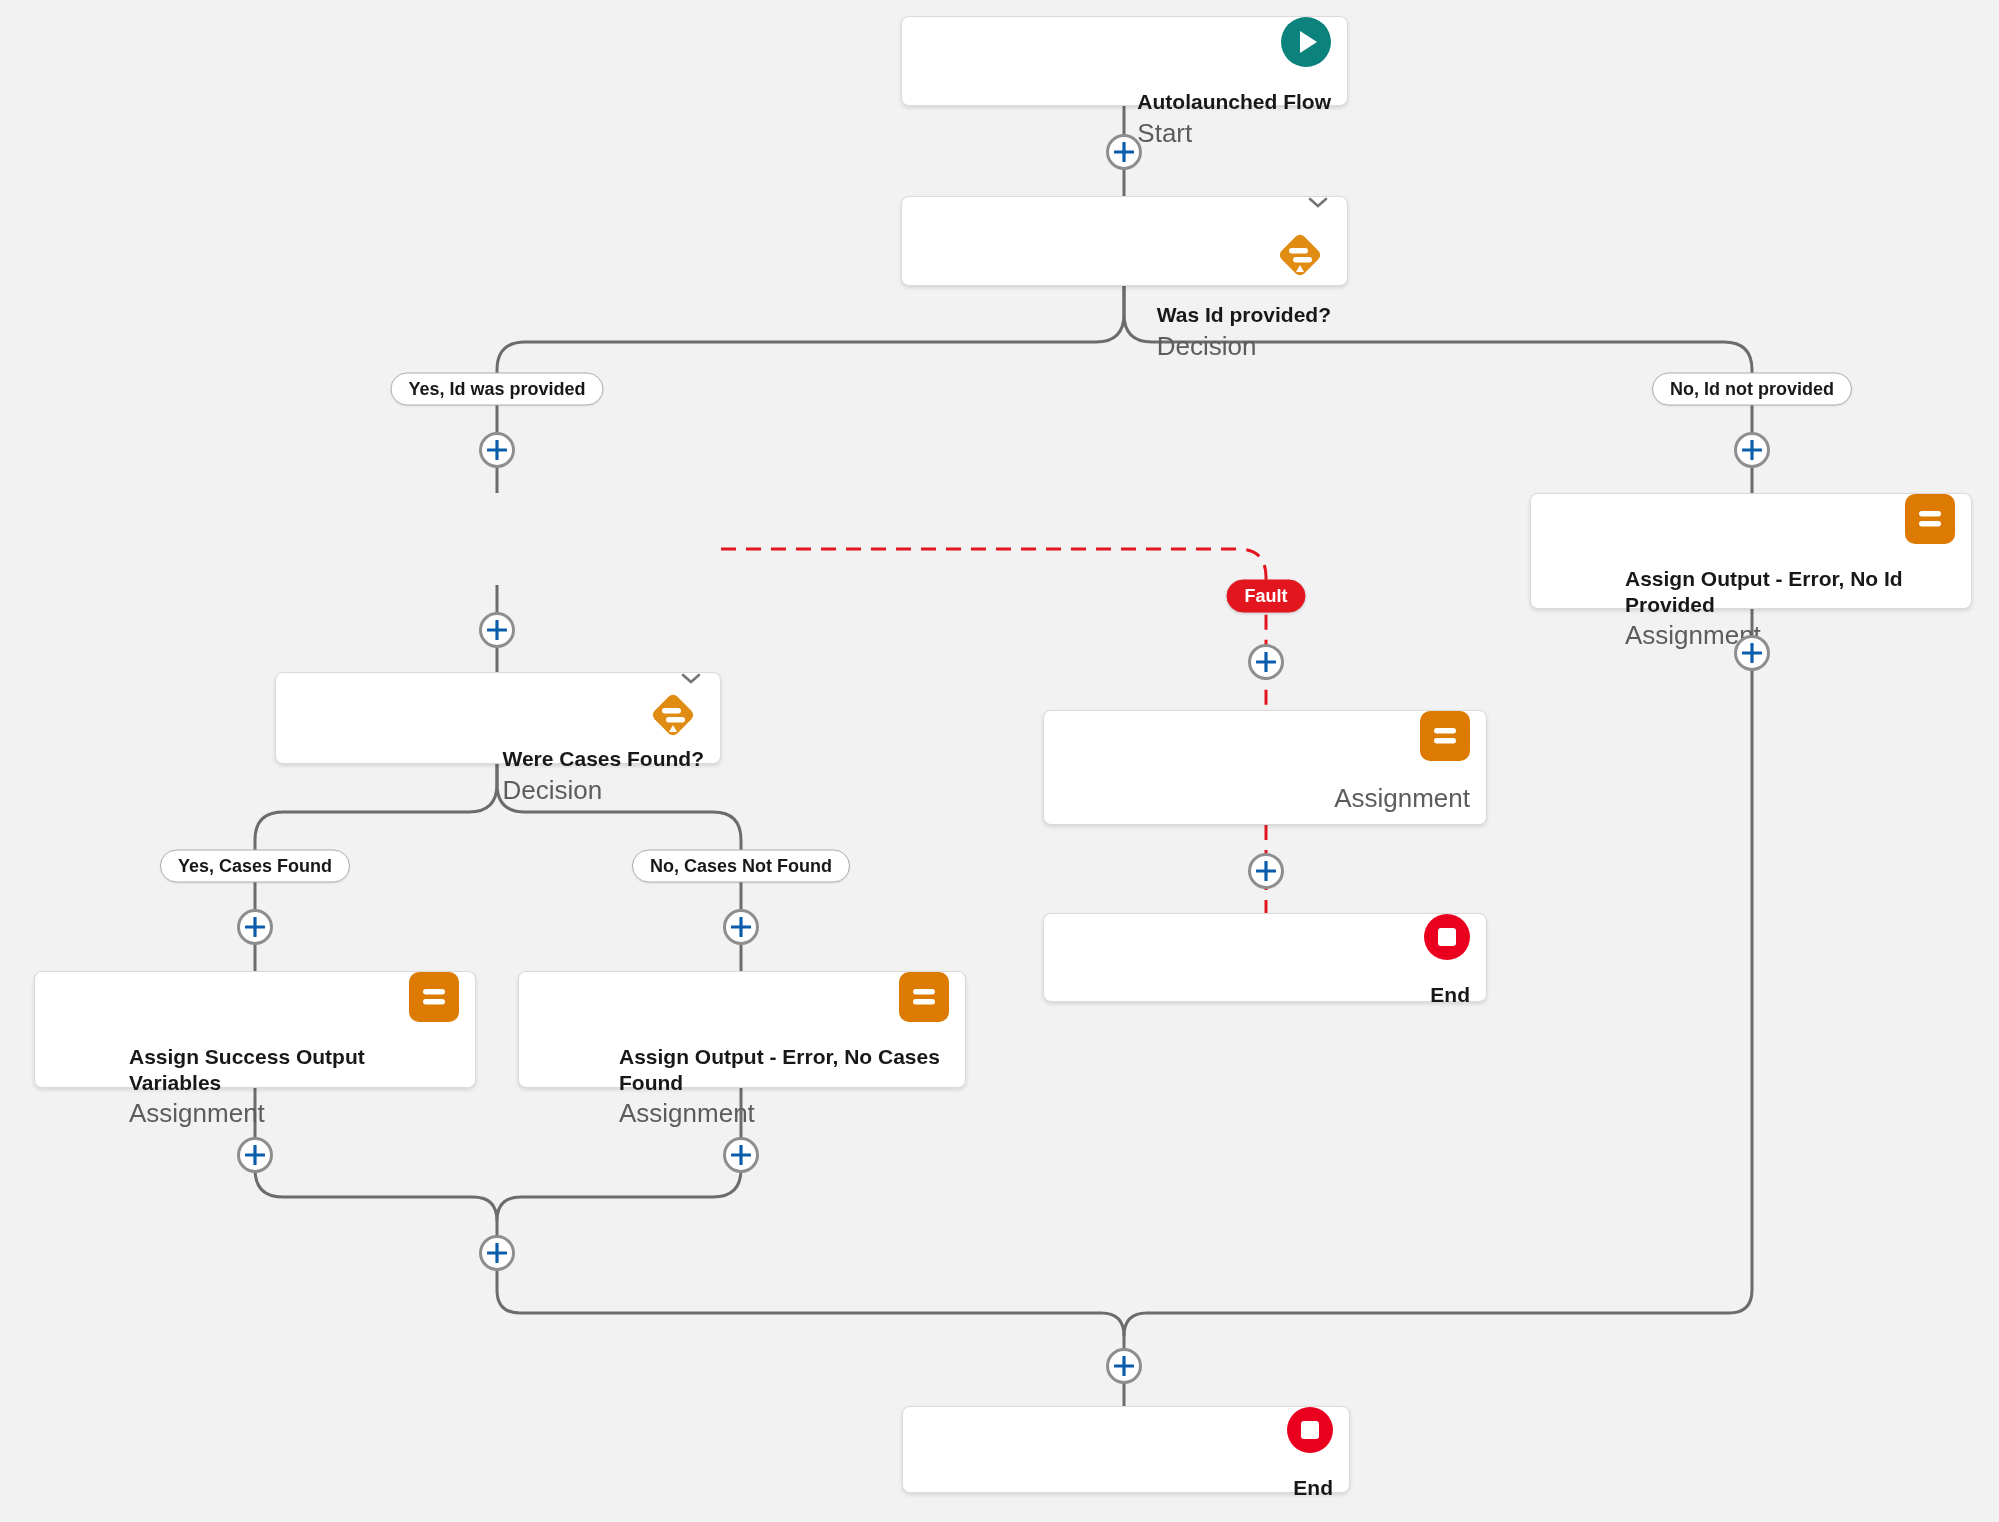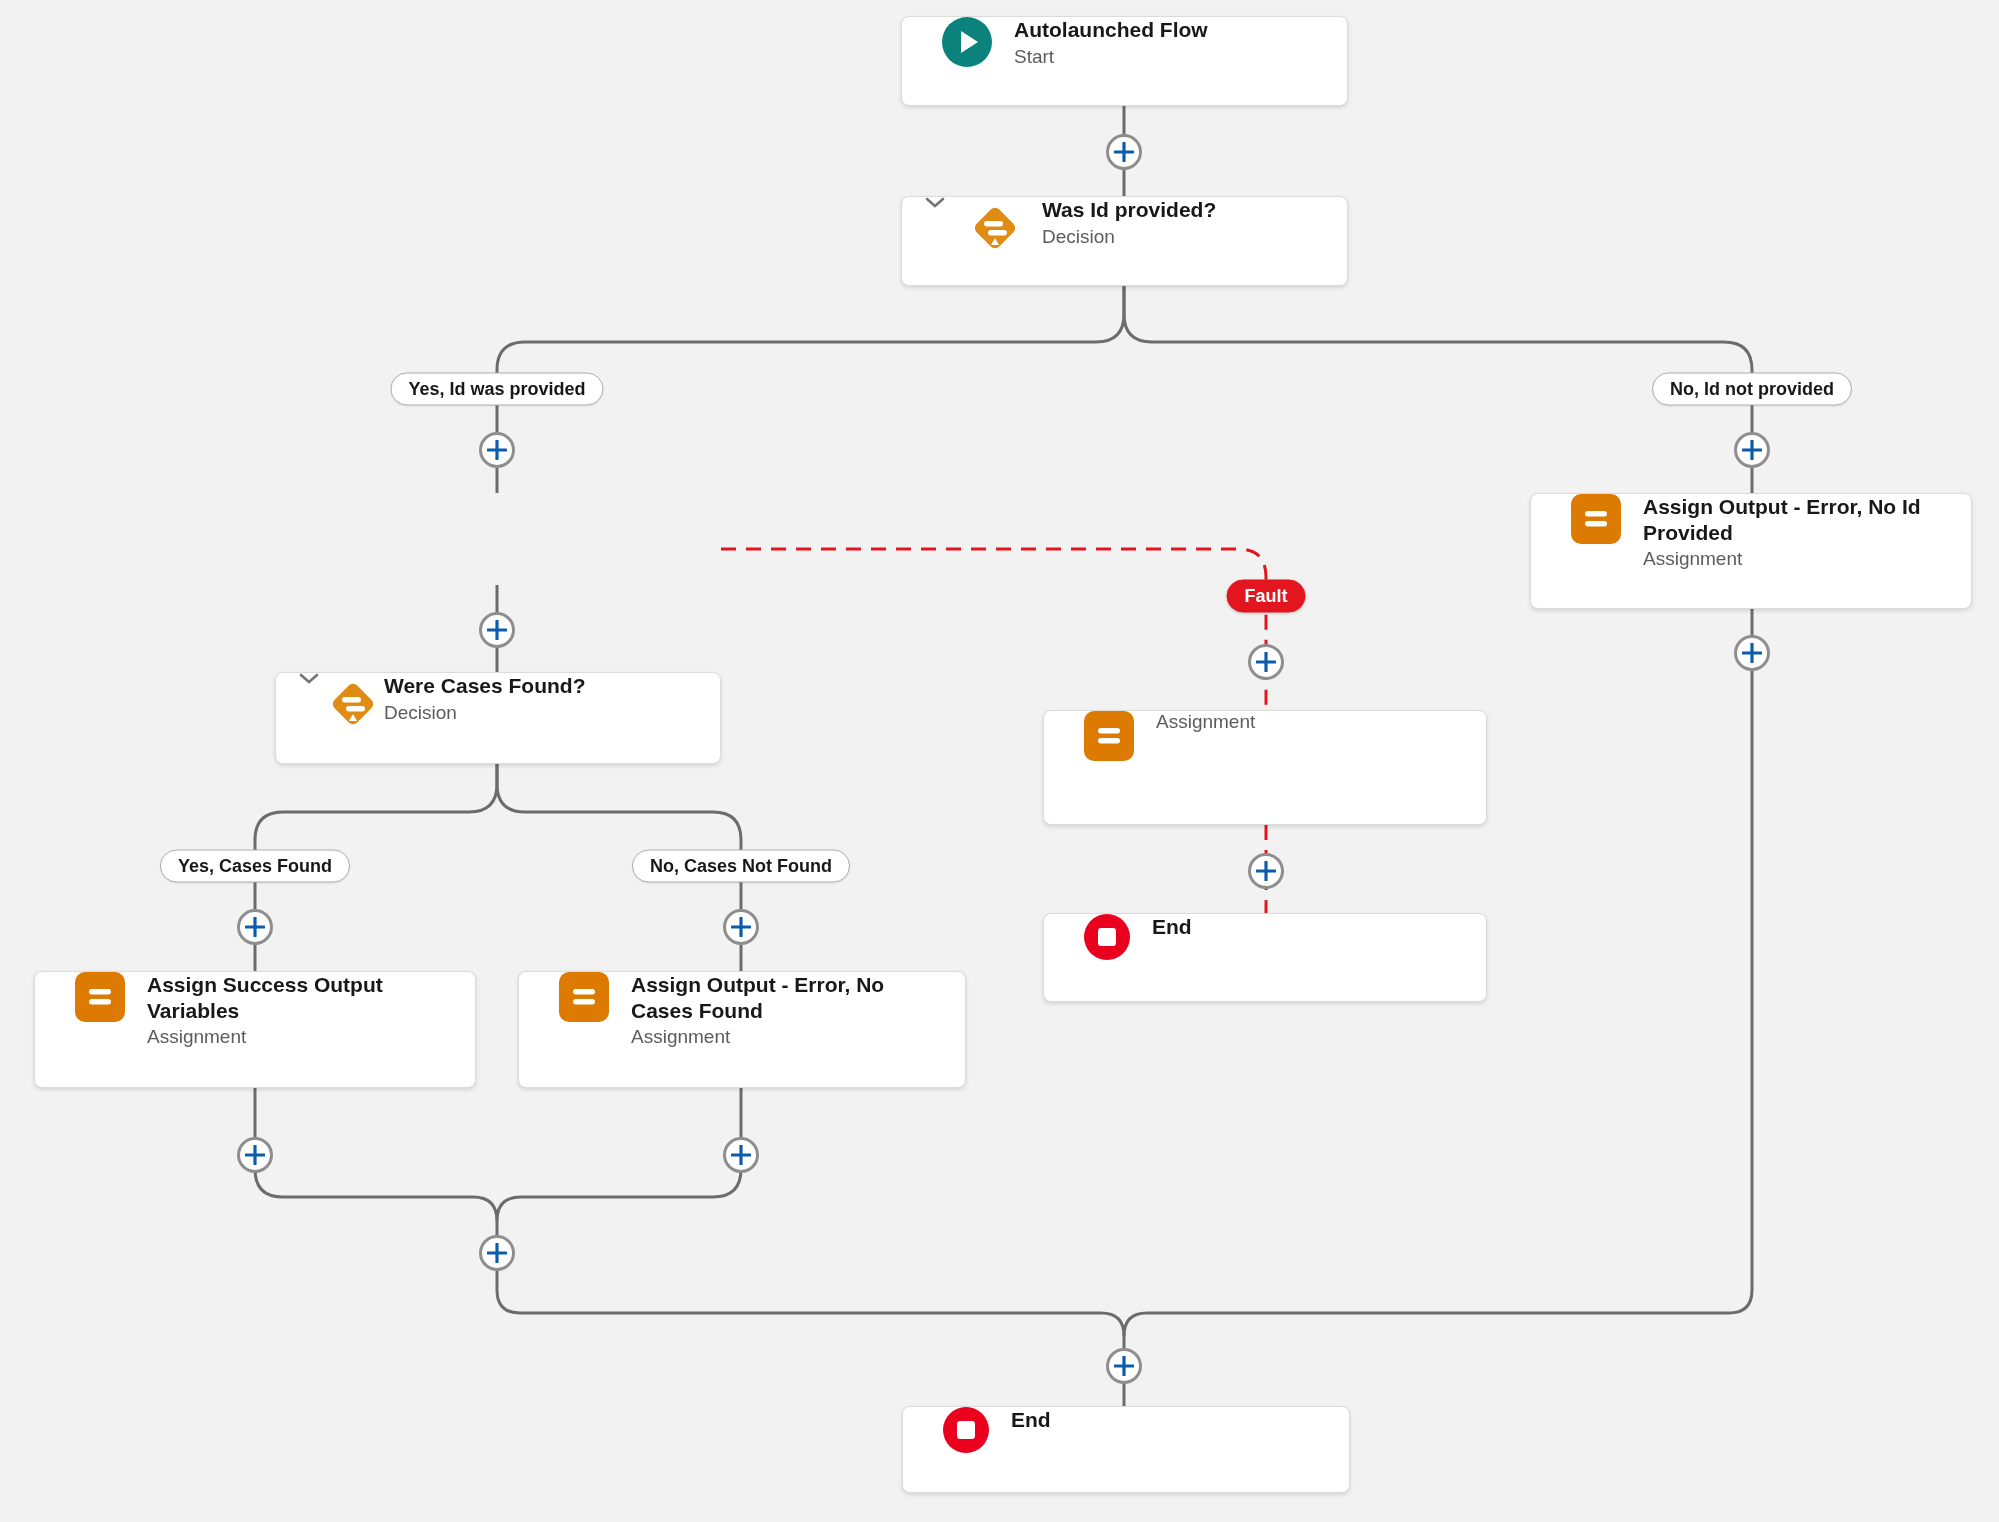--- a/index.html
+++ b/index.html
@@ -2,26 +2,26 @@
 <html><head>
 <meta charset="utf-8">
 <style>
   html,body{margin:0;padding:0;background:#f3f2f2;font-family:"Liberation Sans",sans-serif;}
   #canvas{position:relative;width:1999px;height:1522px;background:#f3f2f2;overflow:hidden;}
   #wires{position:absolute;left:0;top:0;width:1999px;height:1522px;}
 
   
   .node{
     position:absolute;background:#fff;border:1px solid #dcdbda;border-radius:8px;
-    box-shadow:0 2px 4px rgba(0,0,0,.12);display:flex;align-items:flex-start;box-sizing:border-box;
-    padding:0 40px;gap:22px;cursor:pointer;
+    box-shadow:0 2px 4px rgba(0,0,0,.12);display:flex;align-items:flex-end;box-sizing:border-box;
+    padding:0 16px;gap:22px;cursor:pointer;flex-direction:column;
   }
   .node-text{display:flex;flex-direction:column;justify-content:center;gap:3px;}
   .node-title{font-size:21px;font-weight:700;color:#181818;line-height:1.22;max-width:330px;}
-  .node-sub{font-size:19px;color:#5c5c5c;line-height:1.2;}
+  .node-sub{font-size:26px;color:#5c5c5c;line-height:1.2;}
   .chev{display:flex;align-items:center;justify-content:center;width:26px;flex:0 0 auto;cursor:pointer;}
 
   
   .icon-tile{flex:0 0 auto;display:flex;align-items:center;justify-content:center;}
 
   
   .plus{
     position:absolute;width:36px;height:36px;border-radius:50%;background:#fff;
     border:3px solid #8e8e8e;box-sizing:border-box;display:flex;align-items:center;justify-content:center;
     transform:translate(-50%,-50%);cursor:pointer;

